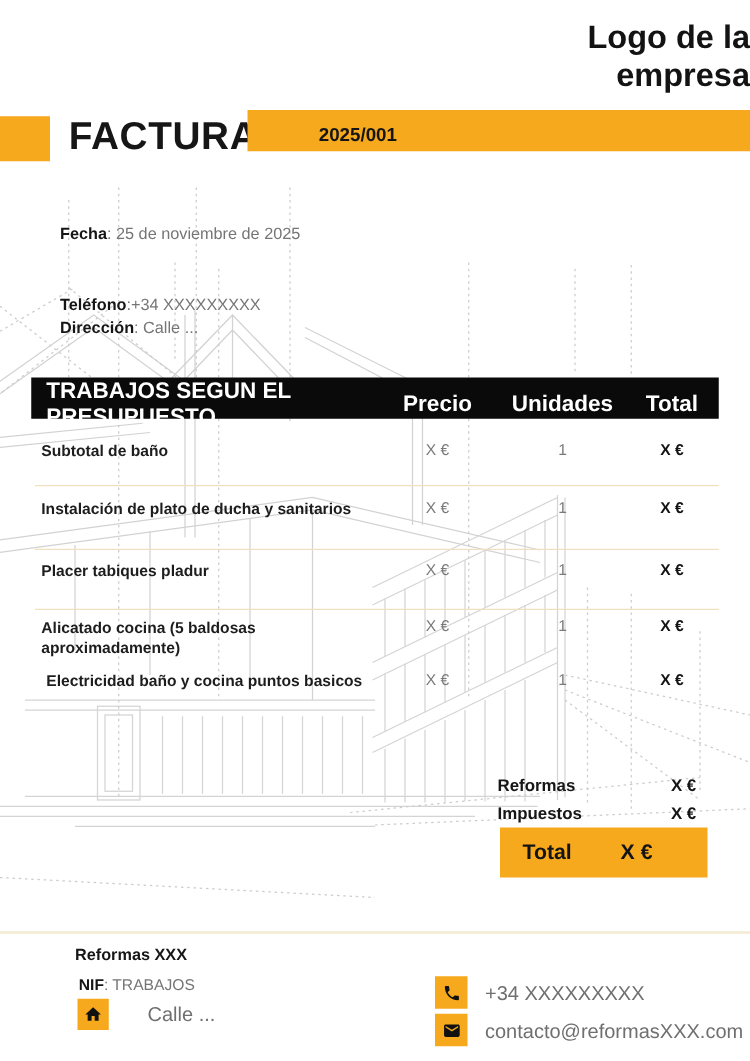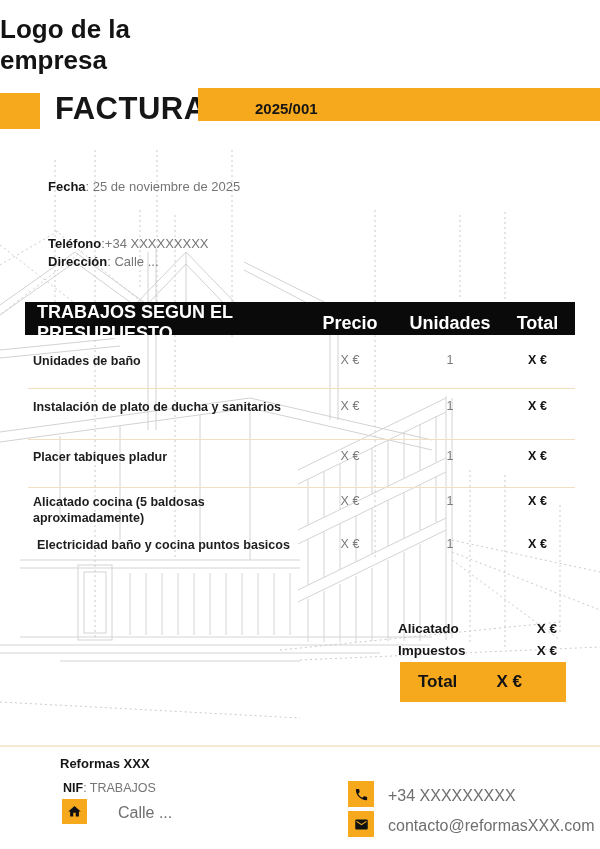--- a/index.html
+++ b/index.html
@@ -4,21 +4,21 @@
 <style>
   html,body{margin:0;padding:0;background:#ffffff;}
   .page{position:relative;width:600px;height:849px;background:#fff;overflow:hidden;
         font-family:"Liberation Sans",sans-serif;color:#1a1a1a;}
   .abs{position:absolute;z-index:1;}
 
   
   .wireframe{position:absolute;left:0;top:140px;width:600px;height:580px;z-index:0;}
 
   
-  .logo{top:14px;left:0;width:600px;text-align:left;font-size:26px;font-weight:700;
+  .logo{top:14px;left:0;width:600px;text-align:right;font-size:26px;font-weight:700;
         line-height:1.18;color:#131313;}
 
   
   .band-left{top:93px;left:0;width:40px;height:36px;background:var(--accent);}
   .factura{top:88px;left:55px;font-size:31px;font-weight:700;letter-spacing:.5px;line-height:41px;color:#161616;}
   .band-right{top:88px;left:198px;width:402px;height:33px;background:var(--accent);
               line-height:41px;padding-left:57px;box-sizing:border-box;
               font-size:15px;font-weight:700;color:#151515;}
 
   
@@ -189,21 +189,21 @@
   </div>
 
   <div class="abs thead">
     <div class="c1">TRABAJOS SEGUN EL PRESUPUESTO</div>
     <div class="cc">Precio</div>
     <div class="cc">Unidades</div>
     <div class="cc">Total</div>
   </div>
 
   <div class="abs trow" style="top:353px">
-    <div class="desc">Unidades de baño</div>
+    <div class="desc">Subtotal de baño</div>
     <div class="price">X €</div>
     <div class="units">1</div>
     <div class="total">X €</div>
   </div>
   <div class="abs divider" style="top:388px"></div>
 
   <div class="abs trow" style="top:399px">
     <div class="desc">Instalación de plato de ducha y sanitarios</div>
     <div class="price">X €</div>
     <div class="units">1</div>
@@ -226,21 +226,21 @@
     <div class="total">X €</div>
   </div>
 
   <div class="abs trow" style="top:537px">
     <div class="desc" style="padding-left:12px">Electricidad baño y cocina puntos basicos</div>
     <div class="price">X €</div>
     <div class="units">1</div>
     <div class="total">X €</div>
   </div>
 
-  <div class="abs sumlabel" style="top:621px">Alicatado</div>
+  <div class="abs sumlabel" style="top:621px">Reformas</div>
   <div class="abs sumvalue" style="top:621px">X €</div>
   <div class="abs sumlabel" style="top:643px">Impuestos</div>
   <div class="abs sumvalue" style="top:643px">X €</div>
   <div class="abs totalbox">
     <span class="tl">Total</span>
     <span class="tv">X €</span>
   </div>
 
 
   <div class="abs footdivider"></div>

